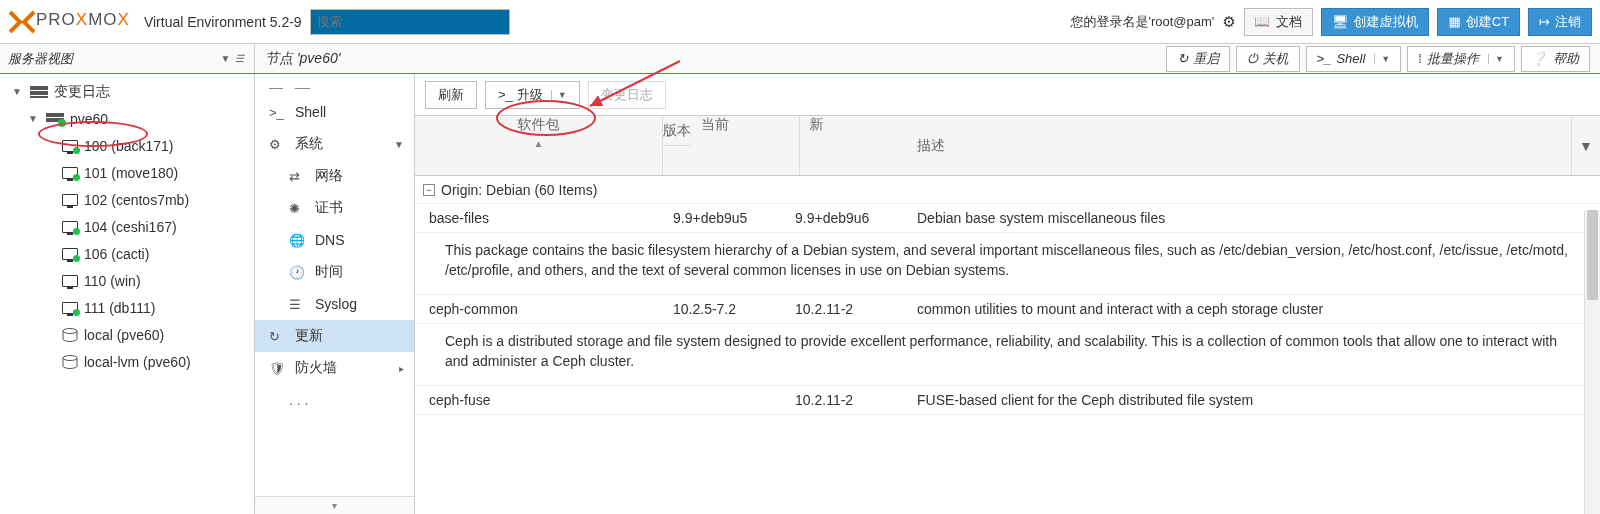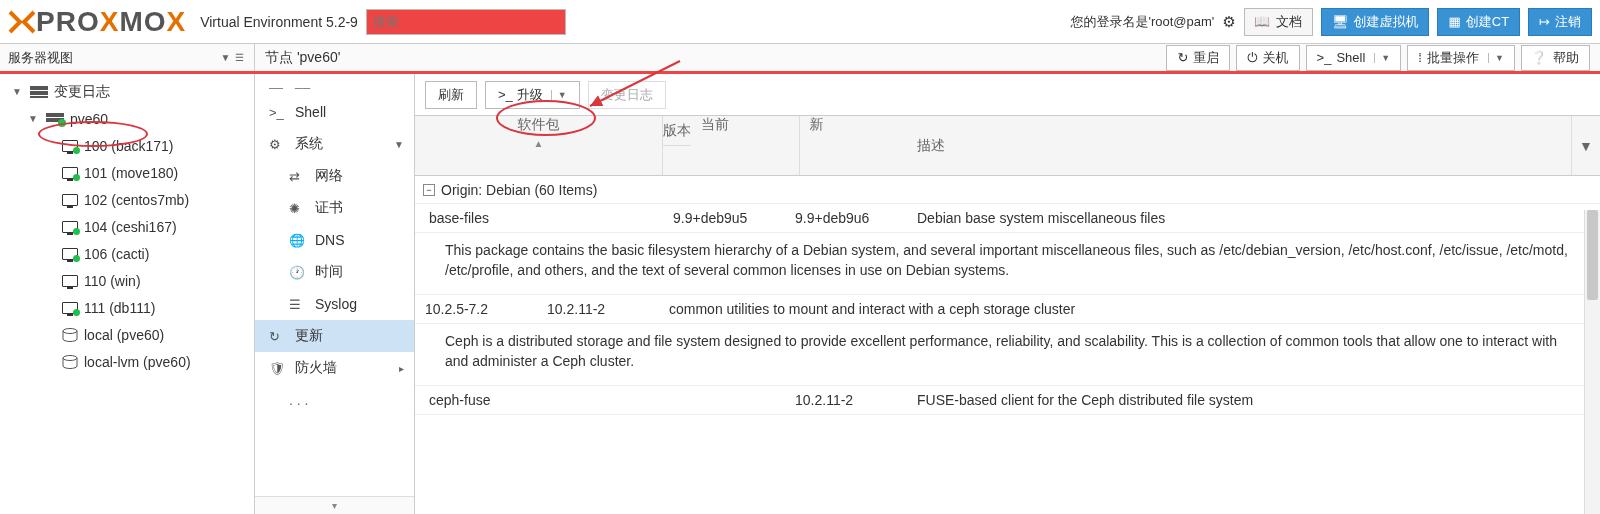--- a/index.html
+++ b/index.html
@@ -1,33 +1,33 @@
 <!DOCTYPE html>
 <html><head>
 <meta charset="utf-8">
 <style>
 * { margin:0; padding:0; box-sizing:border-box; font-family:"Helvetica Neue",Arial,sans-serif; }
 body { width:1600px; height:514px; background:#fff; color:#333; font-size:13px; overflow:hidden; position:relative; }
 
 
 .header { height:44px; background:#fff; border-bottom:1px solid #ccc; display:flex; align-items:center; padding:0 8px; gap:8px; }
-.logo { display:flex; align-items:center; font-weight:bold; font-size:28px; letter-spacing:1px; }
+.logo { display:flex; align-items:flex-start; font-weight:normal; font-size:17px; letter-spacing:1px; }
 .logo .x1 { color:#e57000; }
 .logo .gray { color:#555; }
 .ve-label { color:#333; font-size:14px; margin-left:6px; }
 .search-box { flex:0 0 200px; }
-.search-box input { width:200px; height:26px; border:1px solid #bbb; padding:0 6px; font-size:13px; background:#ef4444; }
+.search-box input { width:200px; height:26px; border:1px solid #bbb; padding:0 6px; font-size:13px; background:#0369a1; }
 .header-spacer { flex:1; }
 .login-info { font-size:13px; color:#333; }
 .hdr-btn { height:28px; padding:0 10px; border:1px solid #bbb; background:#f6f6f6; display:flex; align-items:center; gap:5px; cursor:pointer; font-size:13px; }
 .hdr-btn.blue { background:#3892d4; color:#fff; border-color:#2b7cbb; }
 .icon { display:inline-flex; align-items:center; justify-content:center; }
 
 
-.view-row { height:30px; border-bottom:3px solid #ef4444; display:flex; }
+.view-row { height:30px; border-bottom:1px solid #ef4444; display:flex;font-style:italic; }
 .view-left { width:255px; border-right:1px solid #ccc; display:flex; align-items:center; justify-content:space-between; padding:0 8px; background:#fafafa; }
 .chevrons { display:flex; gap:1px; }
 .chev { width:13px; height:13px; font-size:10px; color:#666; display:flex; align-items:center; justify-content:center; cursor:pointer; }
 .view-right { flex:1; display:flex; align-items:center; justify-content:space-between; padding:0 10px; background:#fafafa; }
 .crumb { font-size:14px; color:#333; }
 .action-btns { display:flex; gap:6px; }
 .act-btn { height:26px; padding:0 10px; border:1px solid #bbb; background:#fff; display:flex; align-items:center; gap:5px; cursor:pointer; font-size:13px; }
 .act-btn .split { border-left:1px solid #bbb; padding-left:6px; margin-left:4px; font-size:9px; color:#666; }
 
 
@@ -341,20 +341,21 @@
 
       <div class="pkg-row">
         <div class="pkg-name">base-files</div>
         <div class="pkg-cur">9.9+deb9u5</div>
         <div class="pkg-new">9.9+deb9u6</div>
         <div class="pkg-desc">Debian base system miscellaneous files</div>
       </div>
       <div class="pkg-detail">This package contains the basic filesystem hierarchy of a Debian system, and several important miscellaneous files, such as /etc/debian_version, /etc/host.conf, /etc/issue, /etc/motd, /etc/profile, and others, and the text of several common licenses in use on Debian systems.</div>
 
       <div class="pkg-row">
+        <div class="pkg-name">ceph-common</div>
         <div class="pkg-cur">10.2.5-7.2</div>
         <div class="pkg-new">10.2.11-2</div>
         <div class="pkg-desc">common utilities to mount and interact with a ceph storage cluster</div>
       </div>
       <div class="pkg-detail">Ceph is a distributed storage and file system designed to provide excellent performance, reliability, and scalability. This is a collection of common tools that allow one to interact with and administer a Ceph cluster.</div>
 
       <div class="pkg-row">
         <div class="pkg-name">ceph-fuse</div>
         <div class="pkg-cur"></div>
         <div class="pkg-new">10.2.11-2</div>

